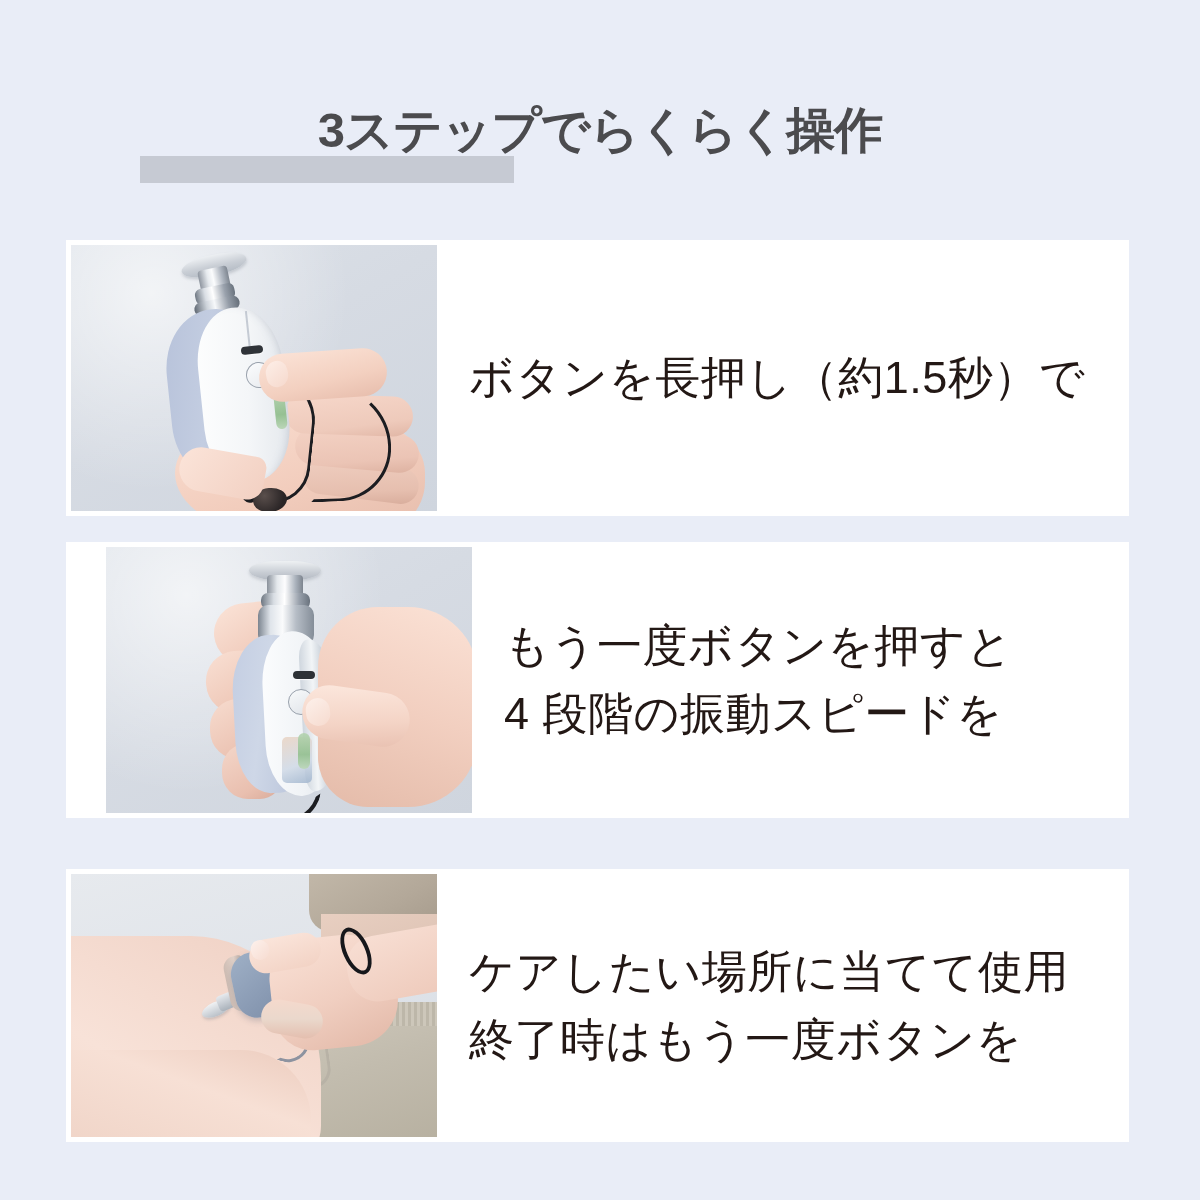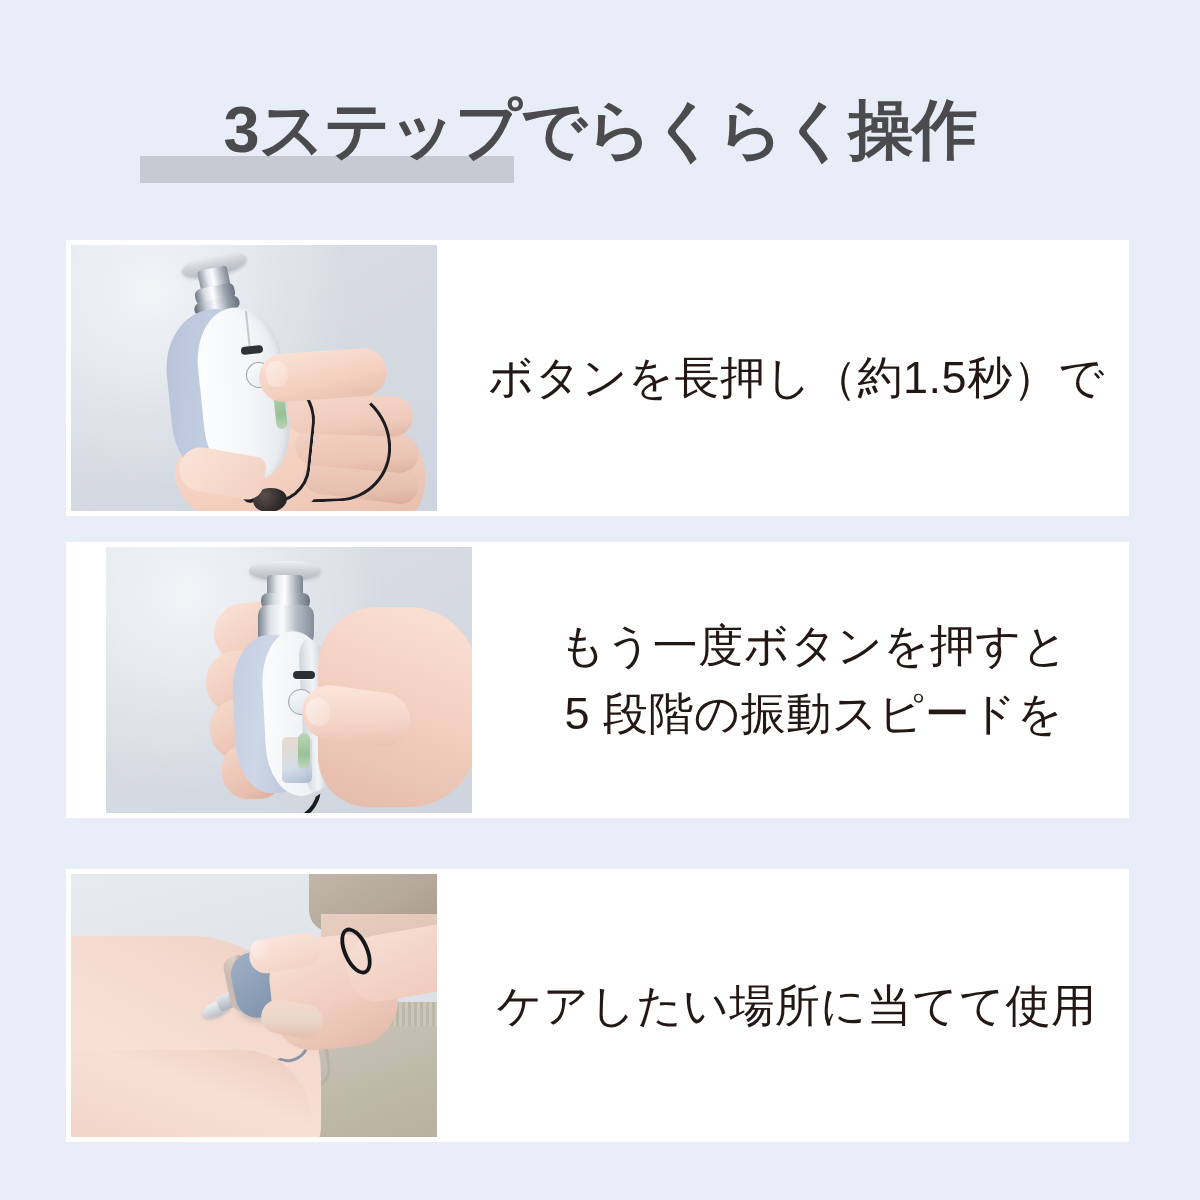--- a/index.html
+++ b/index.html
@@ -21,21 +21,21 @@
     position: absolute;
     left: 0; top: 78px;
     width: 1200px;
     height: 110px;
   }
   #title-text {
     position: absolute;
     left: 0; top: 0;
     width: 1200px;
     text-align: center;
-    font-size: 65px;
+    font-size: 49px;
     font-weight: 700;
     letter-spacing: -1px;
     color: #4b4b4e;
     line-height: 104px;
     white-space: nowrap;
     z-index: 2;
   }
   #title-highlight {
     position: absolute;
     left: 140px;
@@ -49,21 +49,20 @@
   
   .card {
     position: absolute;
     left: 66px;
     width: 1063px;
     background: #ffffff;
     padding: 5px;
     display: flex;
     flex-direction: row;
     overflow: hidden;
-    text-align: center;
   }
   #card-1 { top: 240px;  height: 276px; }
   #card-2 { top: 542px;  height: 276px; padding-left: 40px; }
   #card-3 { top: 869px;  height: 273px; }
 
   .photo {
     position: relative;
     width: 366px;
     height: 100%;
     flex: 0 0 366px;
@@ -586,21 +585,21 @@
     <div id="p2-btn"></div>
 
     <div id="p2-palm"></div>
     <div id="p2-thumb"></div>
     <div id="p2-thumbnail"></div>
     <div id="p2-strap"></div>
   </div>
 
   <div class="text-pane">
     <div class="text-line">もう一度ボタンを押すと</div>
-    <div class="text-line">5 段階の振動スピードを</div>
+    <div class="text-line">4 段階の振動スピードを</div>
   </div>
 </div>
 
 <div class="card" id="card-3">
 
   <div class="photo">
     <div class="ph3-bg"></div>
 
     <div id="p3-torso"></div>
     <div id="p3-waist"></div>
@@ -619,14 +618,15 @@
     <div id="p3-hand"></div>
     <div id="p3-idx"></div>
     <div id="p3-idxnail"></div>
     <div id="p3-fing"></div>
     <div id="p3-forearm"></div>
     <div id="p3-wristband"></div>
   </div>
 
   <div class="text-pane">
     <div class="text-line">ケアしたい場所に当てて使用</div>
+    <div class="text-line">終了時はもう一度ボタンを</div>
   </div>
 </div>
 
 </body></html>

